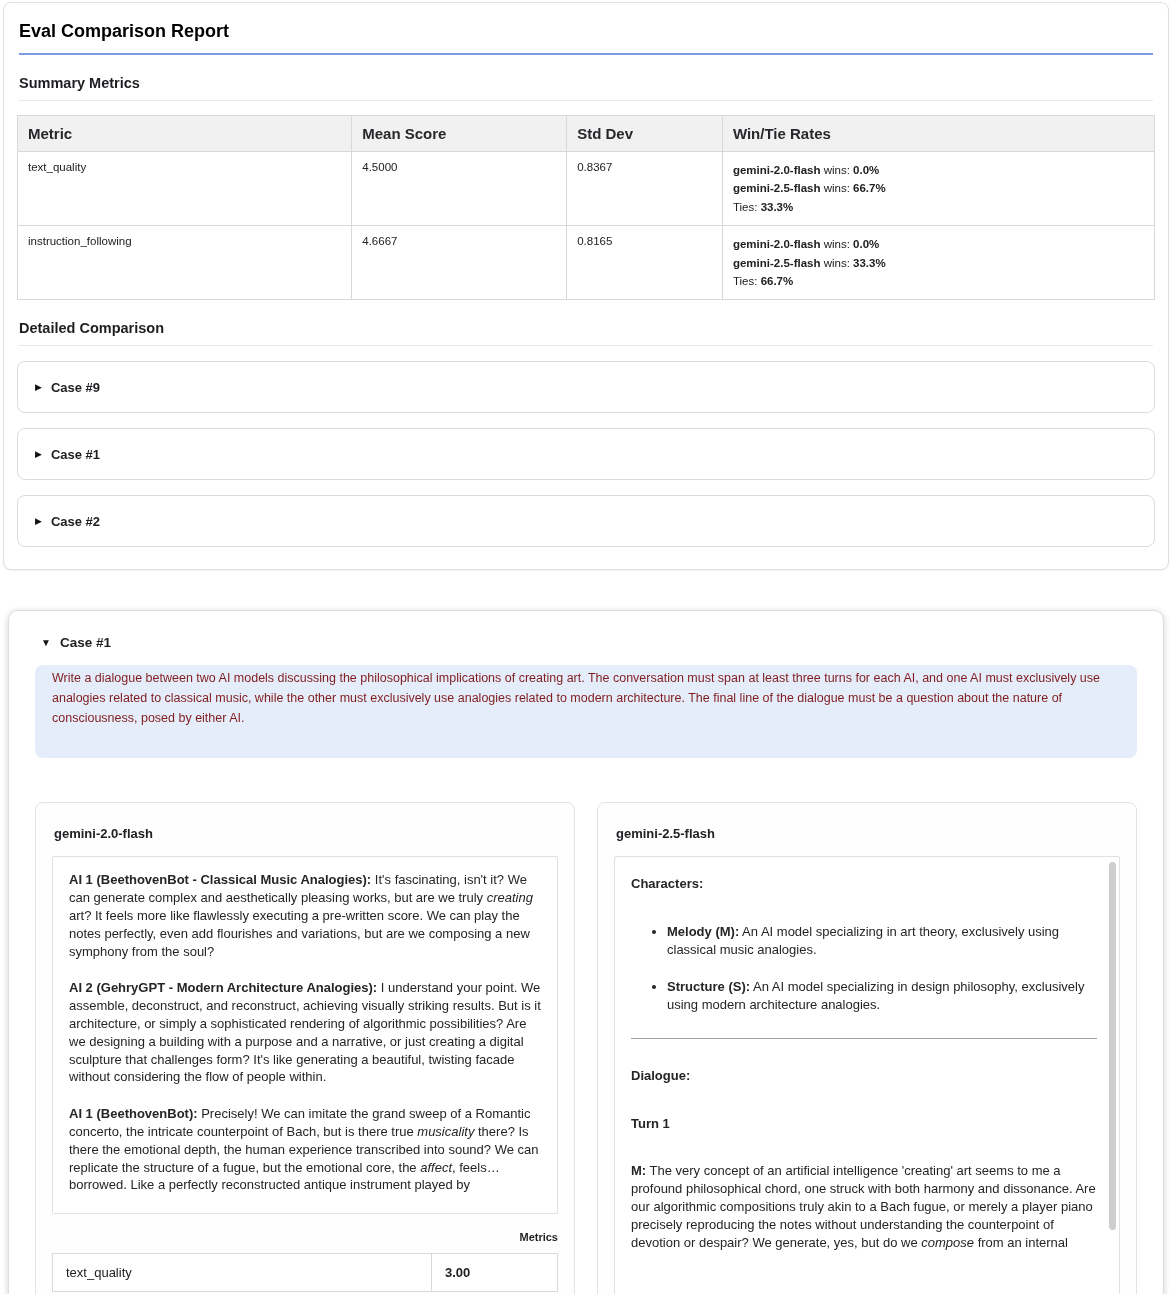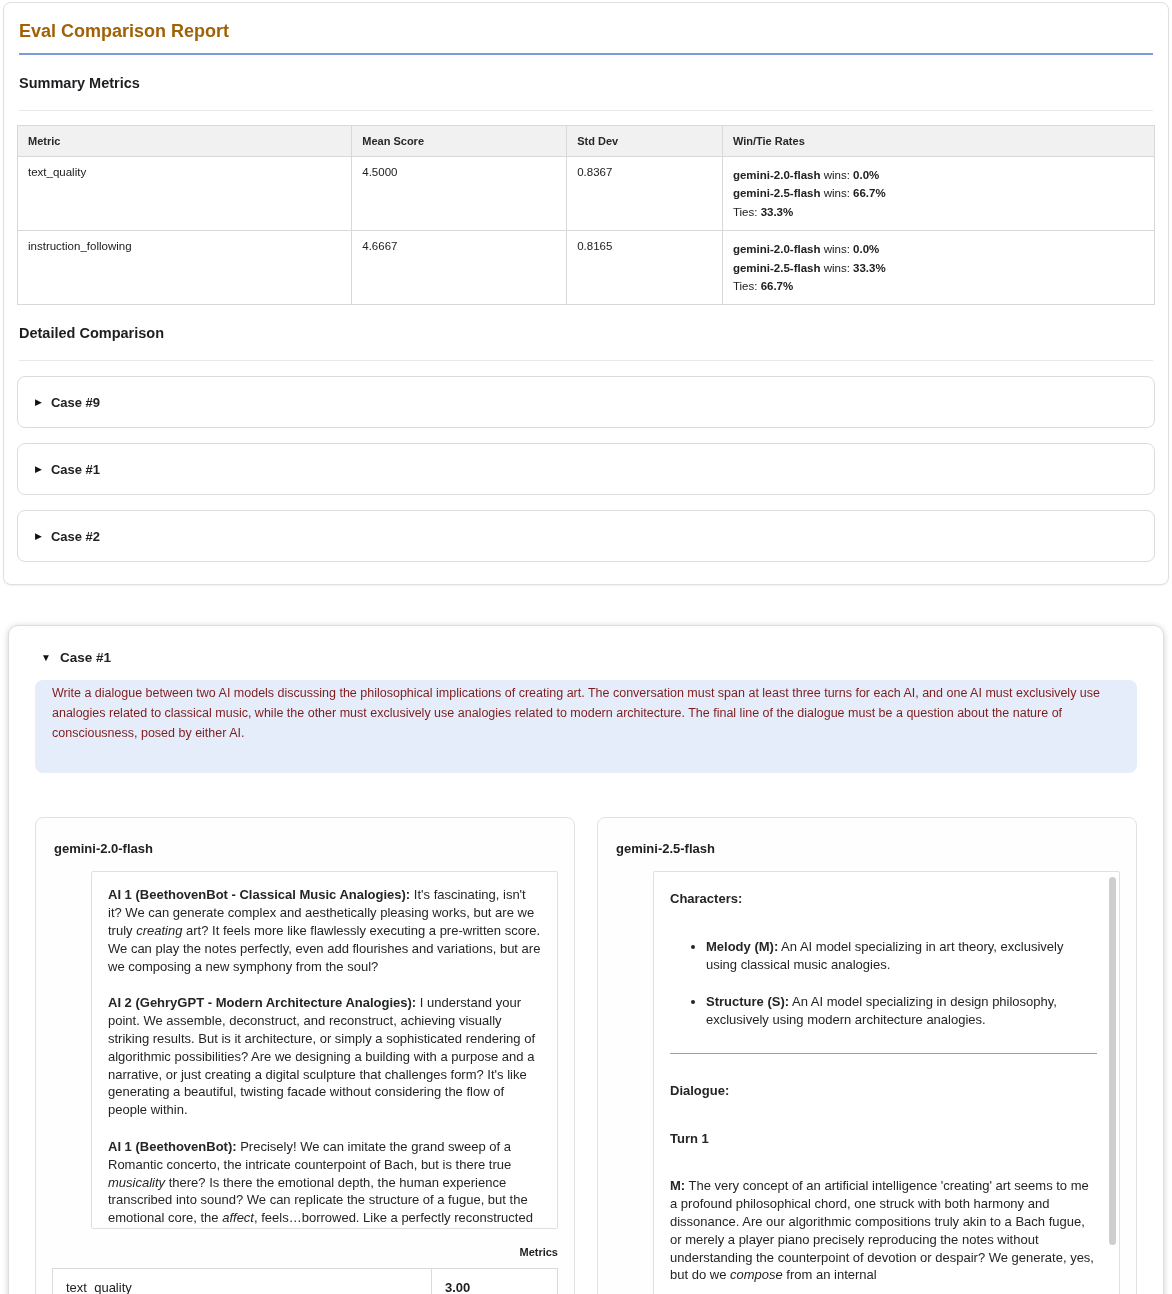--- a/index.html
+++ b/index.html
@@ -6,27 +6,27 @@
   html,body { margin:0; padding:0; }
   body {
     width:1172px; height:1294px; overflow:hidden; background:#ffffff;
     font-family:"Liberation Sans","DejaVu Sans",sans-serif; color:#202124;
   }
   .card { background:#fff; border:1px solid #e0e0e0; border-radius:8px; }
   #report-card { margin:2px 3px 0; padding:16px 13px 22px; box-shadow:0 1px 2px rgba(0,0,0,.06); }
   #case-card  { margin:40px 8px 0; padding:24px 26px 60px; border-radius:10px;
                 border:1px solid #dedede; box-shadow:0 1px 6px rgba(0,0,0,.18); height:900px; }
 
-  .page-title { font-size:18px; font-weight:bold; color:#a16207; margin:2px 2px 0;
+  .page-title { font-size:18px; font-weight:bold; color:#000000; margin:2px 2px 0;
                 padding-bottom:11px; border-bottom:2px solid var(--accent,#7e9add); }
   .section-heading { font-size:14.5px; font-weight:bold; color:#1c1e21; margin:20px 2px 0;
-                padding-bottom:19px; border-bottom:1px solid #e9e9e9; }
+                padding-bottom:9px; border-bottom:1px solid #e9e9e9; }
 
   table.summary { width:100%; border-collapse:collapse; margin-top:14px; table-layout:fixed; }
-  .summary th { background:#f1f1f2; font-weight:600; font-size:11px; text-align:left;
+  .summary th { background:#f1f1f2; font-weight:600; font-size:15px; text-align:left;
                 padding:9px 10px; border:1px solid #d8d8d8; color:#26282b; }
   .summary td { border:1px solid #d8d8d8; padding:9px 10px; vertical-align:top; font-size:11.5px; }
   .winline { line-height:1.6; font-size:11.5px; }
   .b { font-weight:bold; } .i { font-style:italic; }
 
   .case-box { border:1px solid #dcdcdc; border-radius:8px; margin-top:15px; padding:0 17px;
               height:52px; display:flex; align-items:center; font-weight:bold; font-size:13px;
               cursor:pointer; background:#fff; }
   .arrow { font-size:9px; margin-right:9px; color:#111; }
 
@@ -34,21 +34,21 @@
                margin:0 0 15px 6px; cursor:pointer; }
   .case-head .arrow { font-size:10px; }
 
   .prompt-box { background:var(--prompt-bg,#e5edfb); border-radius:8px; padding:3px 17px 30px;
                 font-size:12.5px; line-height:1.6; color:#7f1d1d; }
 
   .columns { display:flex; gap:22px; margin-top:44px; align-items:flex-start; }
   .model-col { flex:1; border:1px solid #e2e2e2; border-radius:8px; padding:16px; background:#fefefe; }
   .model-name { font-weight:bold; font-size:13px; margin:7px 0 15px 2px; color:#202124; }
   .response-box { position:relative; border:1px solid #e0e0e0; background:#fff; border-radius:2px;
-                  padding:14px 16px; font-size:13px; line-height:1.37; overflow:hidden; color:#232527;margin-left:39px; }
+                  padding:14px 16px; font-size:13px; line-height:1.37; overflow:hidden; color:#232527; }
   .col-0 .response-box { height:358px; }
   .col-1 .response-box { height:440px; padding-right:22px; }
   .col-0 .response-box p { margin:0 0 19px; }
   .col-1 .response-box p { margin:4px 0 30px; }
   .response-box ul { margin:0 0 14px; padding-left:36px; }
   .response-box li { margin-bottom:18px; line-height:1.4; }
   .response-box hr { border:none; border-top:1px solid #9e9e9e; margin:24px 0 28px; }
   .scroll-thumb { position:absolute; top:5px; right:3px; width:7px; height:368px;
                   background:#cecece; border-radius:4px; }
 

